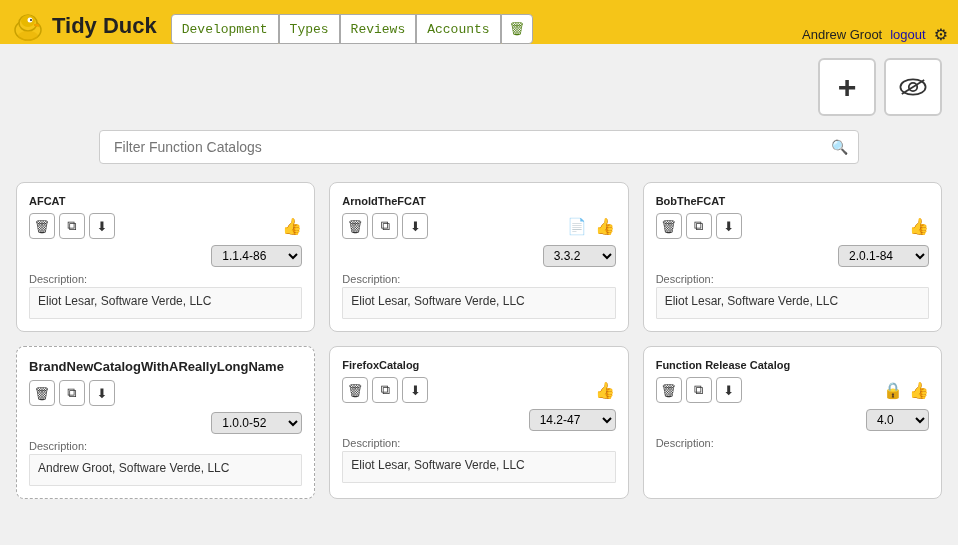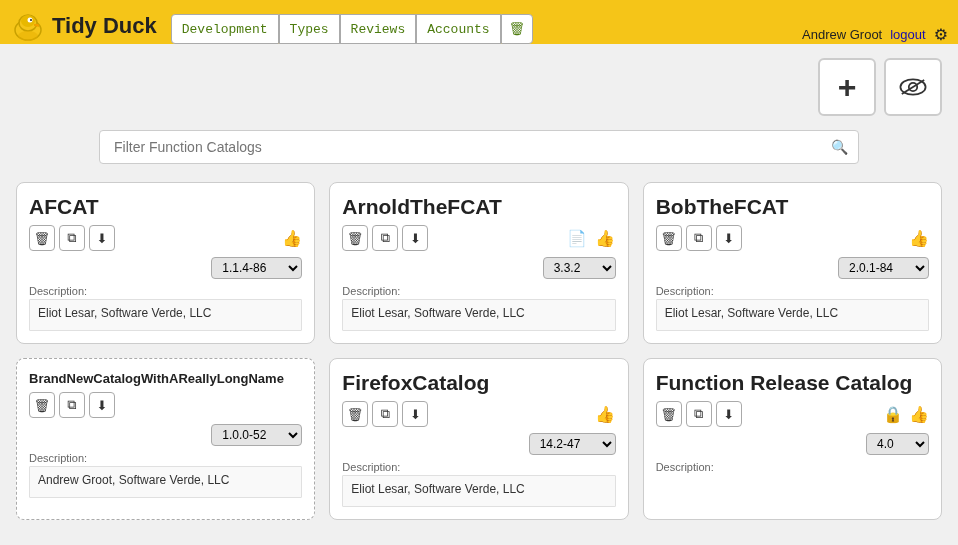--- a/index.html
+++ b/index.html
@@ -142,21 +142,21 @@
       border-style: dashed;
       border-color: #aaa;
     }
     .card-header {
       display: flex;
       justify-content: space-between;
       align-items: flex-start;
       margin-bottom: 6px;
     }
     .card-title {
-      font-size: 21px;
+      font-size: 11px;
       font-weight: bold;
       color: #222;
     }
     .card-thumb-icon {
       color: #888;
       font-size: 16px;
     }
     .card-actions {
       display: flex;
       gap: 4px;

